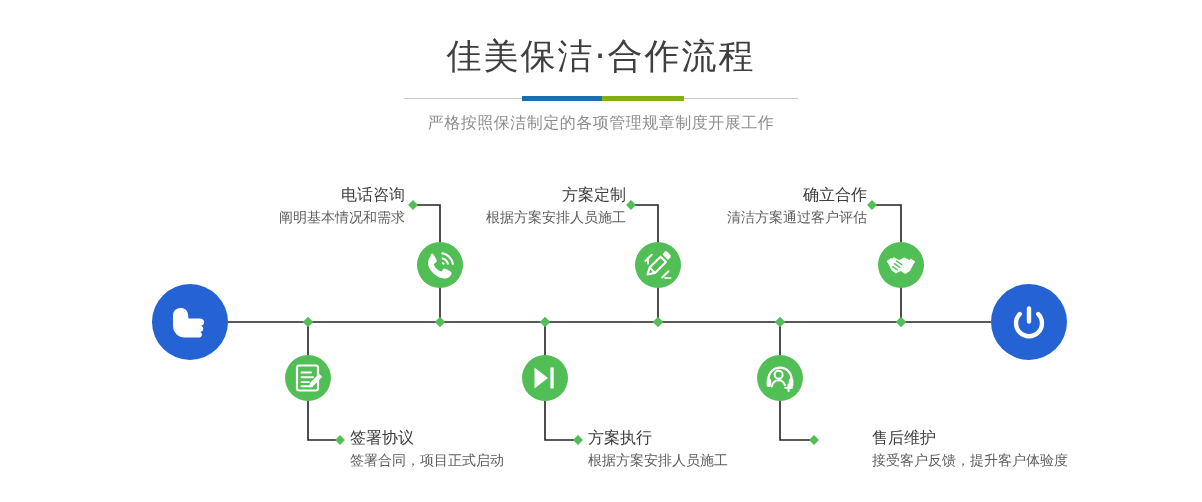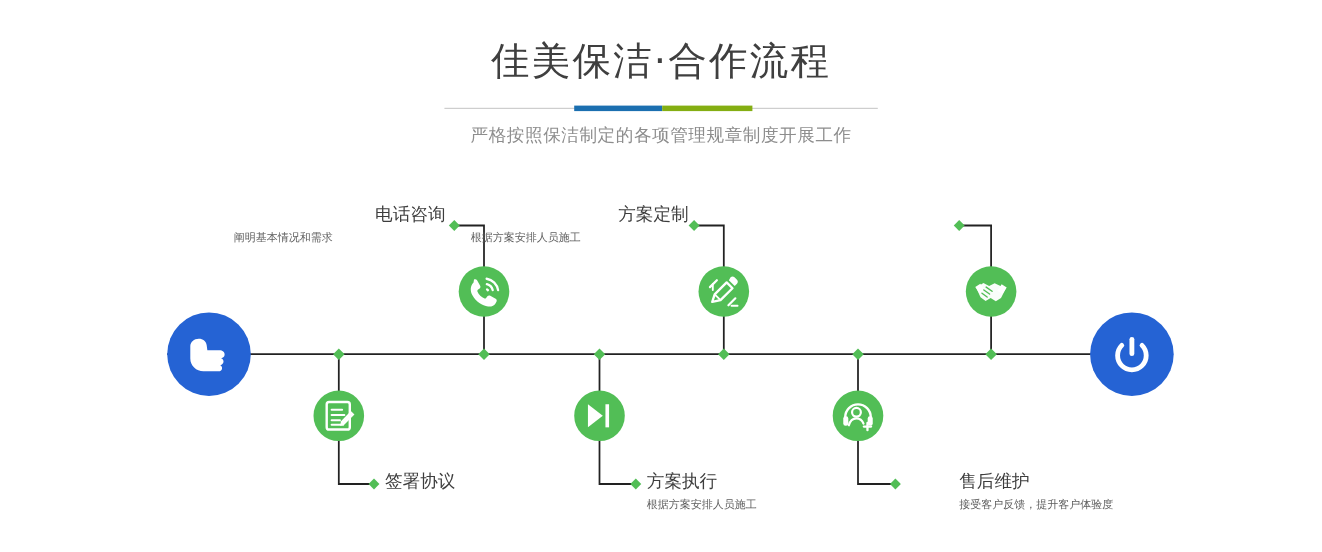--- a/index.html
+++ b/index.html
@@ -91,25 +91,24 @@
     position: absolute;
     font-family: "DejaVu Sans", "Liberation Sans", sans-serif;
     white-space: nowrap;
   }
   .step-label .title {
     font-size: 16px;
     line-height: 20px;
     color: #3d3d3d;
   }
   .step-label .desc {
-    font-size: 10px;
+    font-size: 14px;
     line-height: 18px;
     color: #5e5e5e;
     margin-top: 3px;
-    text-align: center;
   }
   .step-label.align-right {
     text-align: right;
   }
   .step-label.align-left {
     text-align: left;
   }
 </style>
 </head>
 <body>
@@ -261,23 +260,28 @@
   <div class="step-label align-right" style="left:110px; top:185px; width:295px;">
     <div class="title">电话咨询</div>
     <div class="desc">阐明基本情况和需求</div>
   </div>
 
   <div class="step-label align-right" style="left:330px; top:185px; width:296px;">
     <div class="title">方案定制</div>
     <div class="desc">根据方案安排人员施工</div>
   </div>
 
+  <div class="step-label align-right" style="left:570px; top:185px; width:297px;">
+    <div class="title">确立合作</div>
+    <div class="desc">清洁方案通过客户评估</div>
+  </div>
 
   <div class="step-label align-left" style="left:350px; top:428px;">
     <div class="title">签署协议</div>
+    <div class="desc">签署合同，项目正式启动</div>
   </div>
 
   <div class="step-label align-left" style="left:588px; top:428px;">
     <div class="title">方案执行</div>
     <div class="desc">根据方案安排人员施工</div>
   </div>
 
   <div class="step-label align-left" style="left:872px; top:428px;">
     <div class="title">售后维护</div>
     <div class="desc">接受客户反馈，提升客户体验度</div>

